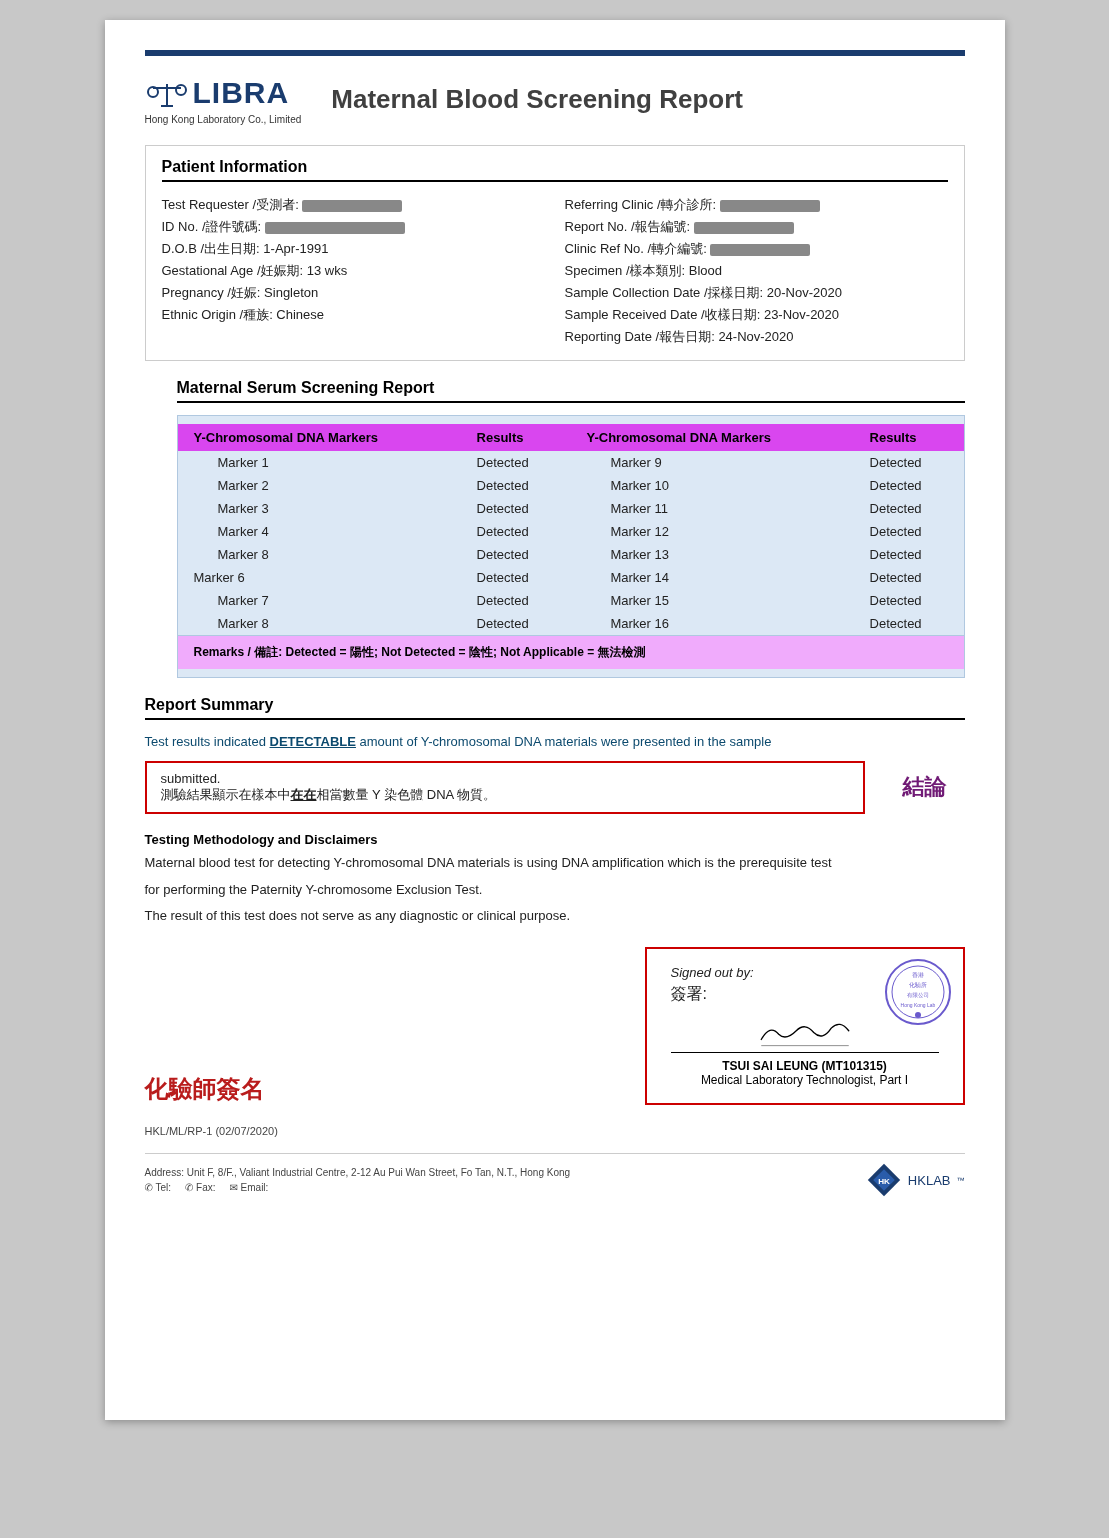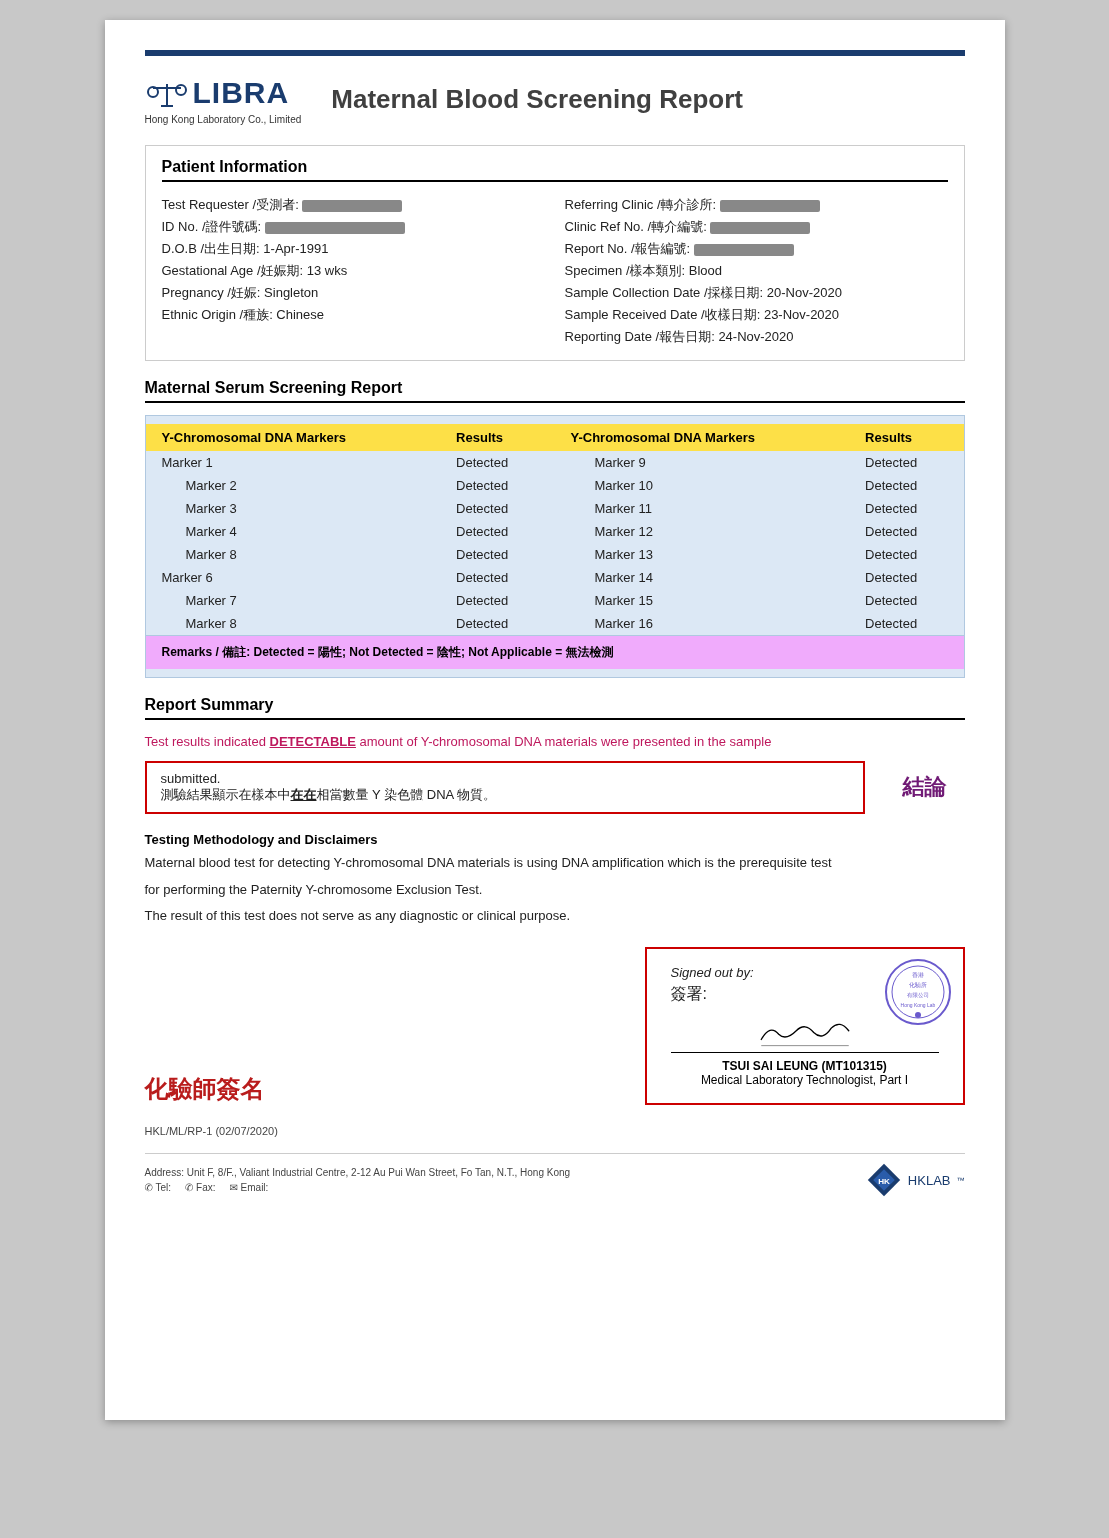--- a/index.html
+++ b/index.html
@@ -72,57 +72,58 @@
       display: inline-block;
       background: #888;
       color: #888;
       width: 100px;
       height: 12px;
       vertical-align: middle;
       border-radius: 2px;
     }
     .screening-section {
       margin-bottom: 18px;
+      margin-left: 32px;
     }
     .screening-table-wrapper {
       background: #dce8f5;
       border: 1px solid #b0c8e0;
       padding: 8px 0;
     }
     .screening-table {
       width: 100%;
       border-collapse: collapse;
     }
     .screening-table th {
       font-size: 13px;
       font-weight: bold;
       color: #000;
       padding: 6px 16px;
       text-align: left;
-      background: #fde047;
+      background: #d946ef;
     }
     .screening-table td {
       font-size: 13px;
       color: #222;
       padding: 4px 16px;
       text-align: left;
     }
     .remarks-row {
       background: #f0abfc;
       font-size: 12px;
       font-weight: bold;
       padding: 8px 16px;
       border-top: 1px solid #b0c8e0;
     }
     .report-summary-section {
       margin-bottom: 18px;
     }
     .summary-text {
       font-size: 13px;
-      color: #be185d;
+      color: #0c4a6e;
       margin-bottom: 8px;
       line-height: 1.6;
     }
     .summary-text u { font-weight: bold; }
     .conclusion-box {
       display: flex;
       gap: 20px;
       margin-bottom: 14px;
     }
     .submitted-box {
@@ -280,22 +281,22 @@
       <div>
         <div class="patient-row"><span class="label">Test Requester /受測者: </span><span class="redacted"></span></div>
         <div class="patient-row"><span class="label">ID No. /證件號碼: </span><span class="redacted" style="width:140px;"></span></div>
         <div class="patient-row">D.O.B /出生日期: 1-Apr-1991</div>
         <div class="patient-row">Gestational Age /妊娠期: 13 wks</div>
         <div class="patient-row">Pregnancy /妊娠: Singleton</div>
         <div class="patient-row">Ethnic Origin /種族: Chinese</div>
       </div>
       <div>
         <div class="patient-row"><span class="label">Referring Clinic /轉介診所: </span><span class="redacted"></span></div>
+        <div class="patient-row"><span class="label">Report No. /報告編號: </span><span class="redacted"></span></div>
         <div class="patient-row"><span class="label">Clinic Ref No. /轉介編號: </span><span class="redacted"></span></div>
-        <div class="patient-row"><span class="label">Report No. /報告編號: </span><span class="redacted"></span></div>
         <div class="patient-row">Specimen /樣本類別: Blood</div>
         <div class="patient-row">Sample Collection Date /採樣日期: 20-Nov-2020</div>
         <div class="patient-row">Sample Received Date /收樣日期: 23-Nov-2020</div>
         <div class="patient-row">Reporting Date /報告日期: 24-Nov-2020</div>
       </div>
     </div>
   </div>
 
   <div class="screening-section">
     <div class="section-header">Maternal Serum Screening Report</div>
@@ -304,21 +305,21 @@
         <thead>
           <tr>
             <th>Y-Chromosomal DNA Markers</th>
             <th>Results</th>
             <th>Y-Chromosomal DNA Markers</th>
             <th>Results</th>
           </tr>
         </thead>
         <tbody id="markers-tbody">
         <tr>
-    <td style="padding-left:16px;">Marker 1</td>
+    <td style="padding-left:40px;">Marker 1</td>
     <td>Detected</td>
     <td style="padding-left:40px;">Marker 9</td>
     <td>Detected</td>
   </tr>
             <tr>
     <td style="padding-left:40px;">Marker 2</td>
     <td>Detected</td>
     <td style="padding-left:40px;">Marker 10</td>
     <td>Detected</td>
   </tr>

